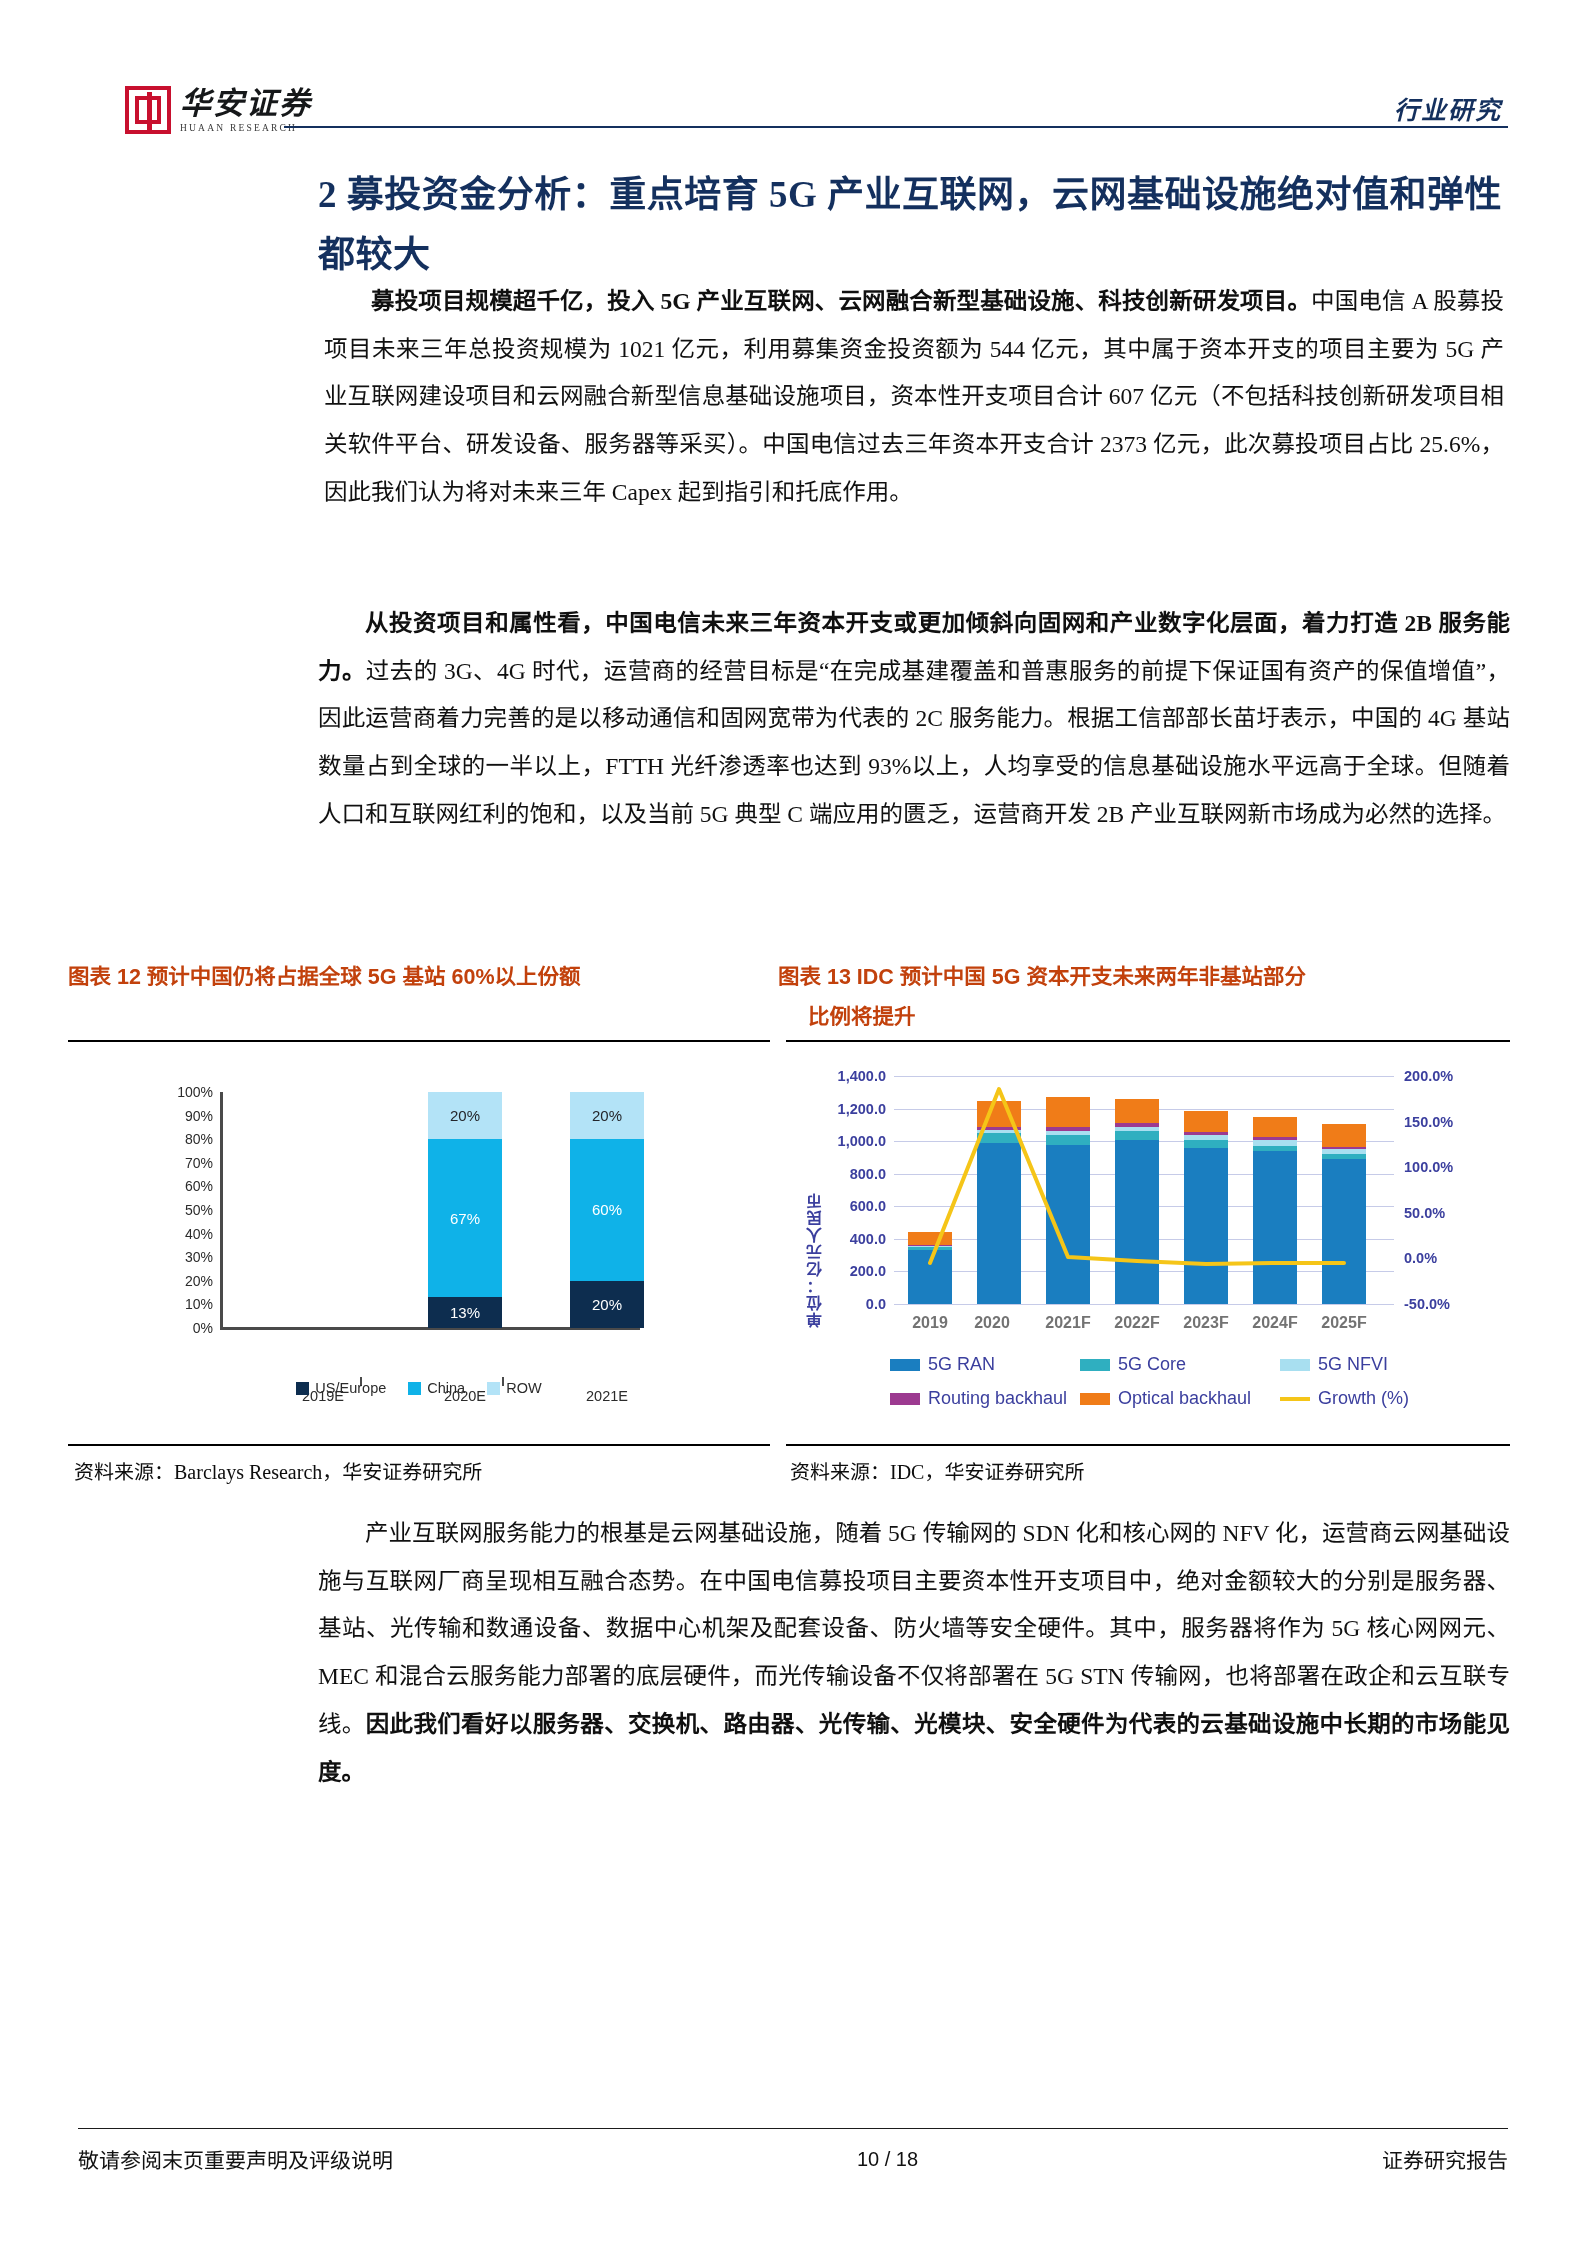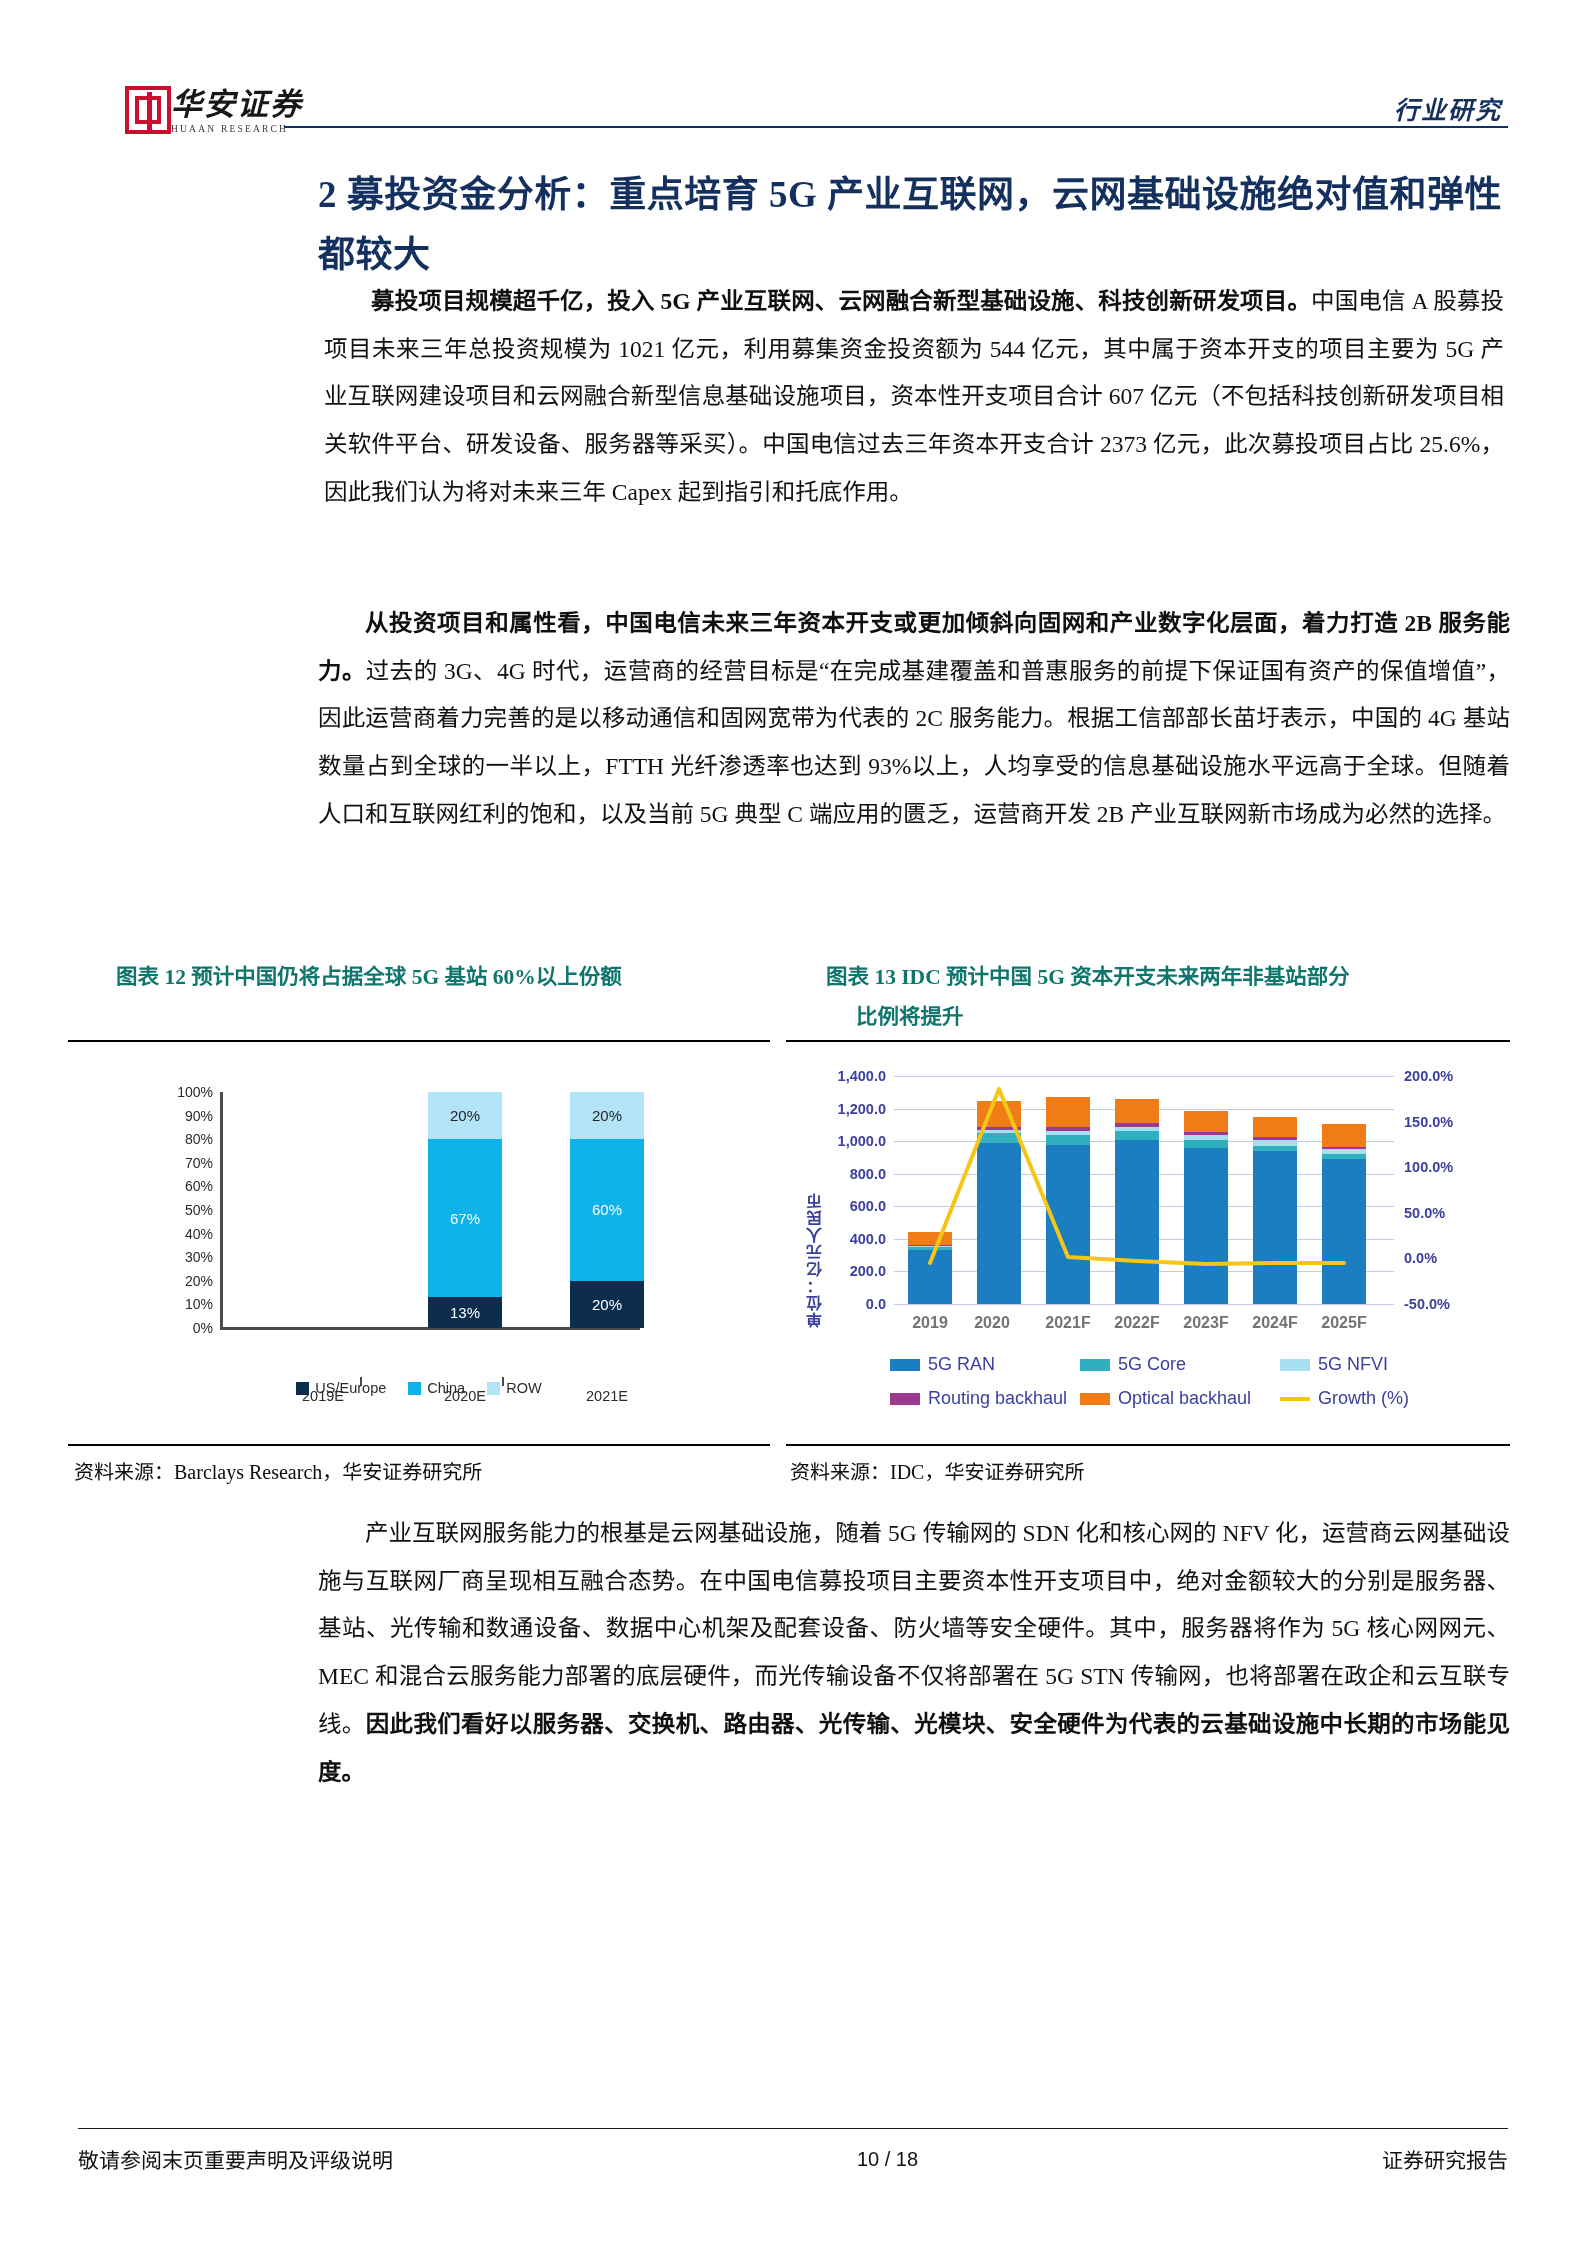--- a/index.html
+++ b/index.html
@@ -28,21 +28,22 @@
     left: 78px;
     top: 78px;
     width: 1430px;
     height: 72px;
   }
   .logo-wrap {
     position: absolute;
     left: 0;
     top: 8px;
     display: flex;
-    align-items: flex-end;
+    align-items: center;
+    gap: 9px;
     padding-left: 47px;
   }
   .logo-seal {
     width: 46px;
     height: 48px;
     border: 4px solid #c8102e;
     box-sizing: border-box;
     position: relative;
     background: #ffffff;
   }
@@ -129,26 +130,25 @@
   }
   .p1 { top: 272px; }
   .p2 { top: 600px; }
   .p3 { top: 1510px; }
   .ind { text-indent: 2em; }
   .bold { font-weight: 700; }
 
   
   .fig-caption {
     position: absolute;
-    font-family: Liberation Serif, serif;
+    font-family: Liberation Sans, sans-serif;
     font-size: 21.5px;
     font-weight: 700;
-    color: #0f766e;
+    color: #c2410c;
     line-height: 1.85;
-    margin-left: 48px;
   }
   .fig-caption-12 {
     left: 68px;
     top: 958px;
     width: 700px;
   }
   .fig-caption-13 {
     left: 778px;
     top: 958px;
     width: 735px;

